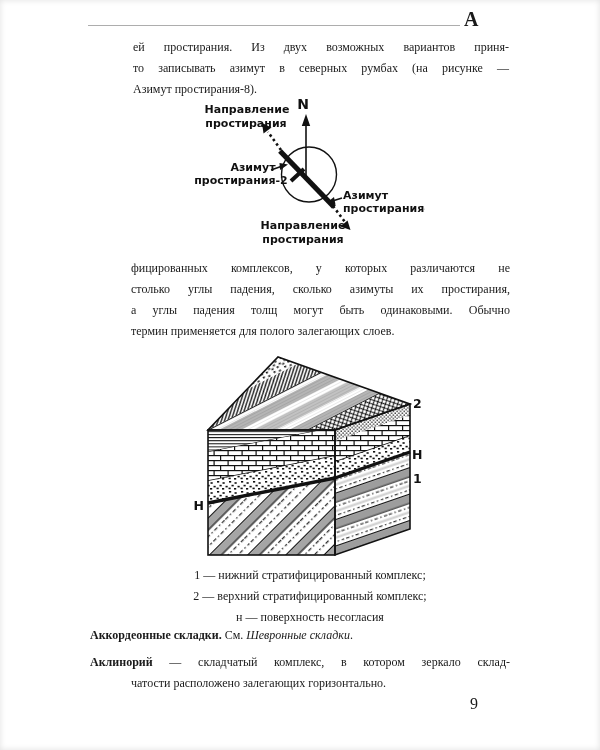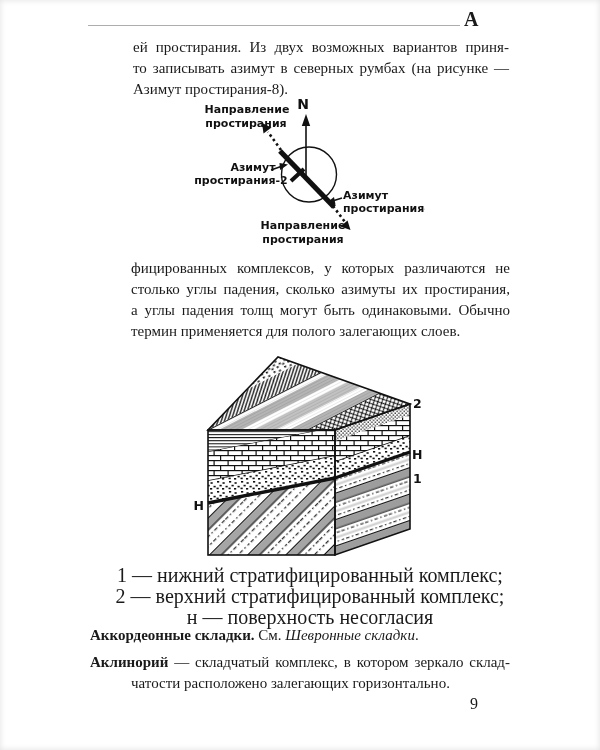--- a/index.html
+++ b/index.html
@@ -6,28 +6,28 @@
   .page{
     position:relative;width:600px;height:750px;background:#ffffff;
     font-family:"Liberation Serif",serif;color:#1a1a1a;overflow:hidden;
     box-shadow:inset 0 0 6px rgba(0,0,0,.12);
   }
   .abs{position:absolute;}
   
   .header-rule{left:88px;top:25px;width:372px;height:1px;background:#adadad;}
   .header-letter{left:464px;top:8px;font-size:20px;font-weight:bold;}
   
-  .bodytext{font-size:15px;line-height:21px;}
+  .bodytext{font-size:12px;line-height:21px;}
   .jline{text-align:justify;text-align-last:justify;}
   .lline{text-align:left;}
   .cont{margin-left:41px;}
   .term{font-weight:bold;}
   .ital{font-style:italic;}
   
-  .caption{font-size:20px;line-height:21px;text-align:center;}
+  .caption{font-size:12px;line-height:21px;text-align:center;}
   .pagenum{left:470px;top:695px;font-size:16px;}
   svg text{font-family:"DejaVu Sans","Liberation Sans",sans-serif;font-weight:bold;fill:#111;}
 </style>
 </head>
 <body>
 
 <div class="page">
 
   <div class="abs header-rule"></div>
   <div class="abs header-letter">А</div>

